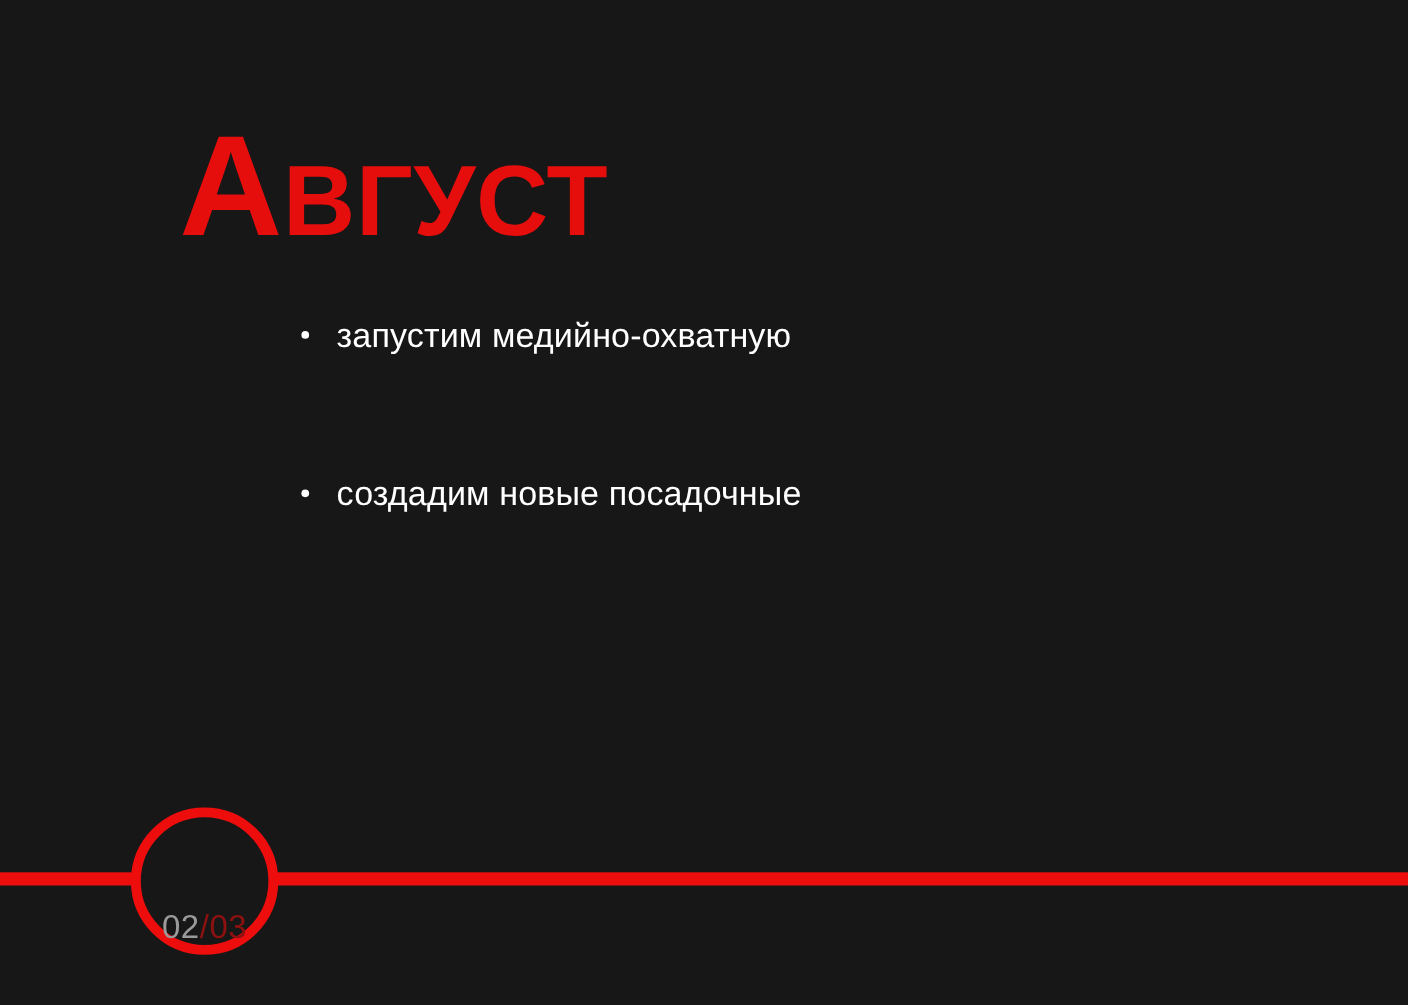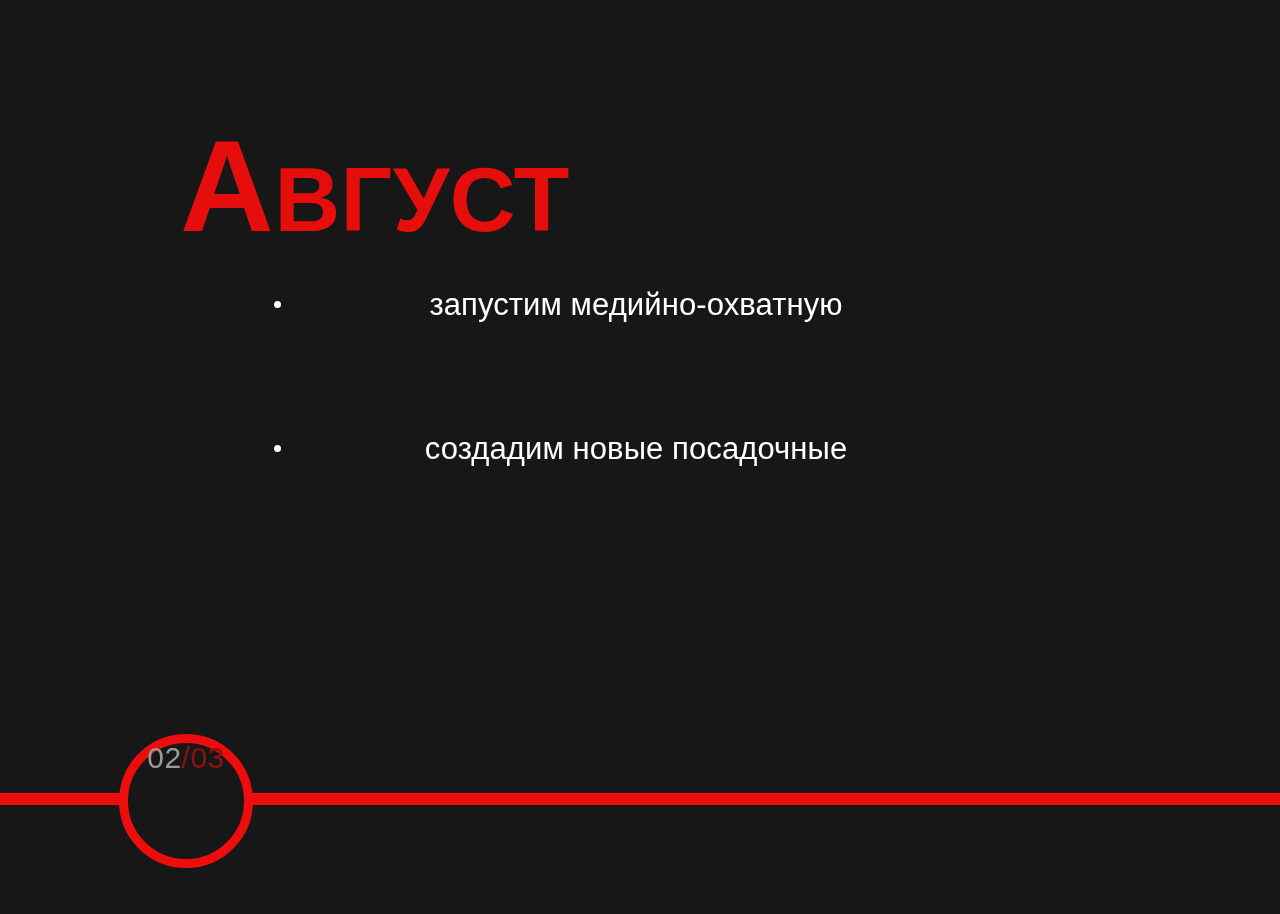--- a/index.html
+++ b/index.html
@@ -16,21 +16,21 @@
     overflow: hidden;
     font-family: "Liberation Sans", sans-serif;
     -webkit-font-smoothing: antialiased;
   }
 
   
   .title {
     position: absolute;
     left: 163px;
     top: 104px;
-    margin: 17px;
+    margin: 0;
     color: #e60d0d;
     font-family: "Liberation Sans", sans-serif;
     font-weight: 700;
     font-size: 130px;
     line-height: 1.0;
     letter-spacing: 0.5px;
     font-variant: small-caps;
     font-variant-caps: small-caps;
     white-space: nowrap;
   }
@@ -59,21 +59,21 @@
   .bullet-item:last-child { margin-bottom: 4px; }
   .bullet-dot {
     position: absolute;
     left: 8px;
     top: 18px;
     width: 7px;
     height: 7px;
     border-radius: 50%;
     background: #ffffff;
   }
-  .bullet-text { display: block; text-align: center; }
+  .bullet-text { display: block; }
 
   
   .footer-rule {
     position: absolute;
     left: 0;
     top: 793px;
     width: 1280px;
     height: 12px;
     background: #ee0d0d;
   }
@@ -81,21 +81,21 @@
     position: absolute;
     left: 119px;
     top: 734px;
     width: 134px;
     height: 134px;
     border-radius: 50%;
     border: 9px solid #ee0d0d;
     background: #171717;
     box-sizing: border-box;
     display: flex;
-    align-items: flex-start;
+    align-items: flex-end;
     justify-content: center;
   }
   .page-marker-text {
     font-family: "Liberation Sans", sans-serif;
     font-size: 30px;
     font-weight: 400;
     letter-spacing: 0.5px;
     line-height: 1;
     white-space: nowrap;
   }

